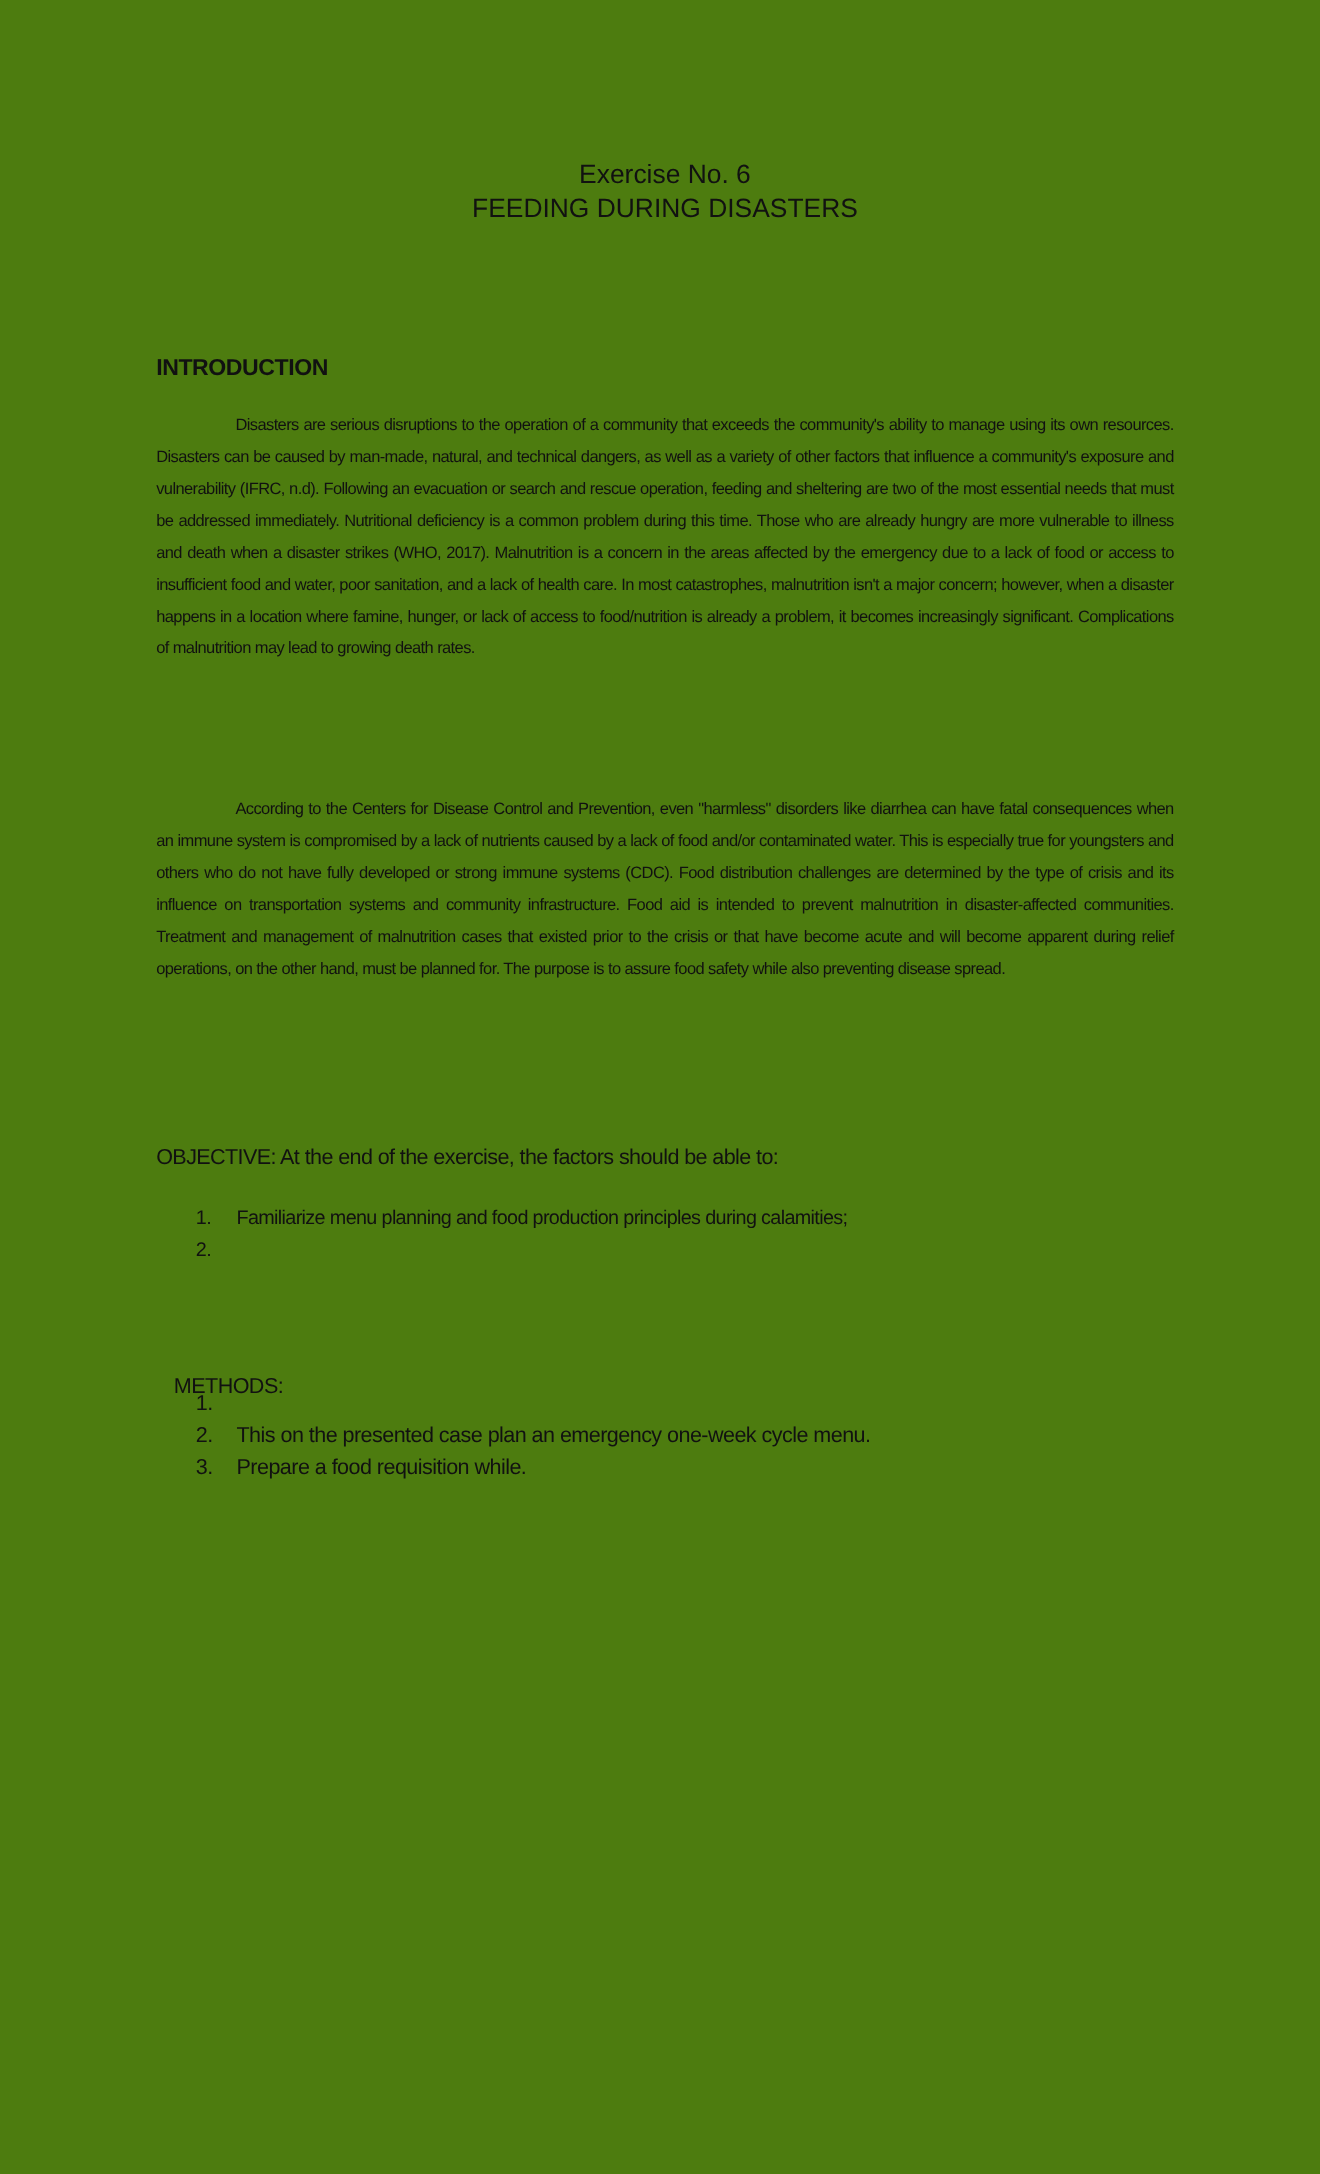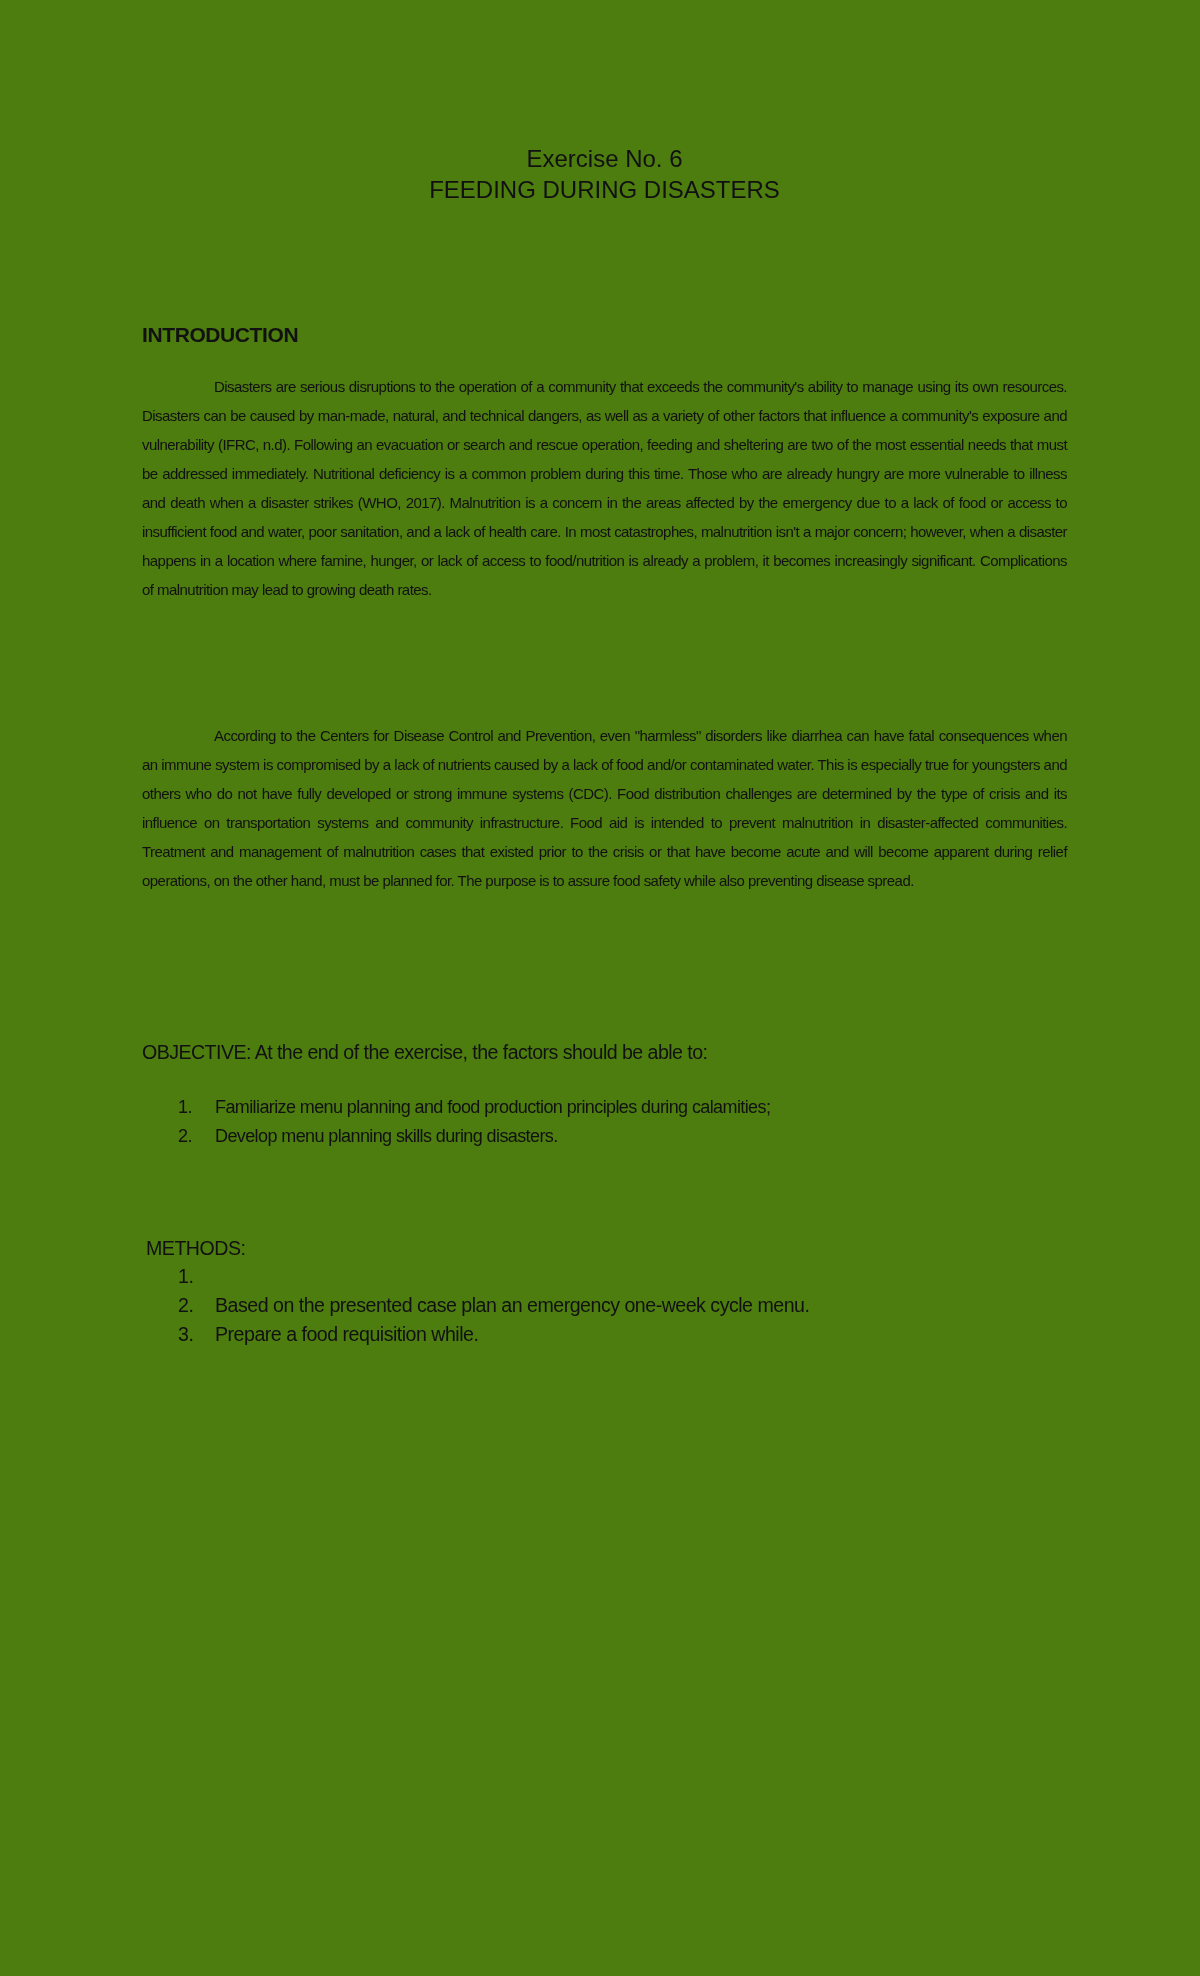--- a/index.html
+++ b/index.html
@@ -82,21 +82,21 @@
       line-height: 29px;
     }
     .obj-list li, .meth-list li { display: flex; }
     .num { display: inline-block; width: 37px; }
     .methods-heading {
       position: absolute;
       left: 0;
       top: 1233px;
       font-size: 19.6px;
       letter-spacing: -0.5px;
-      margin: 4px;
+      margin: 16px;
     }
     .meth-list {
       position: absolute;
       left: 36px;
       top: 1262px;
       margin: 0;
       padding: 0;
       list-style: none;
       font-size: 19.6px;
       letter-spacing: -0.5px;
@@ -122,33 +122,32 @@
 
     <p class="objective">OBJECTIVE: At the end of the exercise, the factors should be able to:</p>
 
     <ol class="obj-list">
       <li>
         <span class="num">1.</span>
         <span>Familiarize menu planning and food production principles during calamities;</span>
       </li>
       <li>
         <span class="num">2.</span>
-        <span>Develop menu planning skills during disasters.</span>
       </li>
     </ol>
 
     <p class="methods-heading">METHODS:</p>
 
     <ol class="meth-list">
       <li>
         <span class="num">1.</span>
       </li>
       <li>
         <span class="num">2.</span>
-        <span>Based on the presented case plan an emergency one-week cycle menu.</span>
+        <span>This on the presented case plan an emergency one-week cycle menu.</span>
       </li>
       <li>
         <span class="num">3.</span>
         <span>Prepare a food requisition while.</span>
       </li>
     </ol>
 
   </div>
 </div>
 

